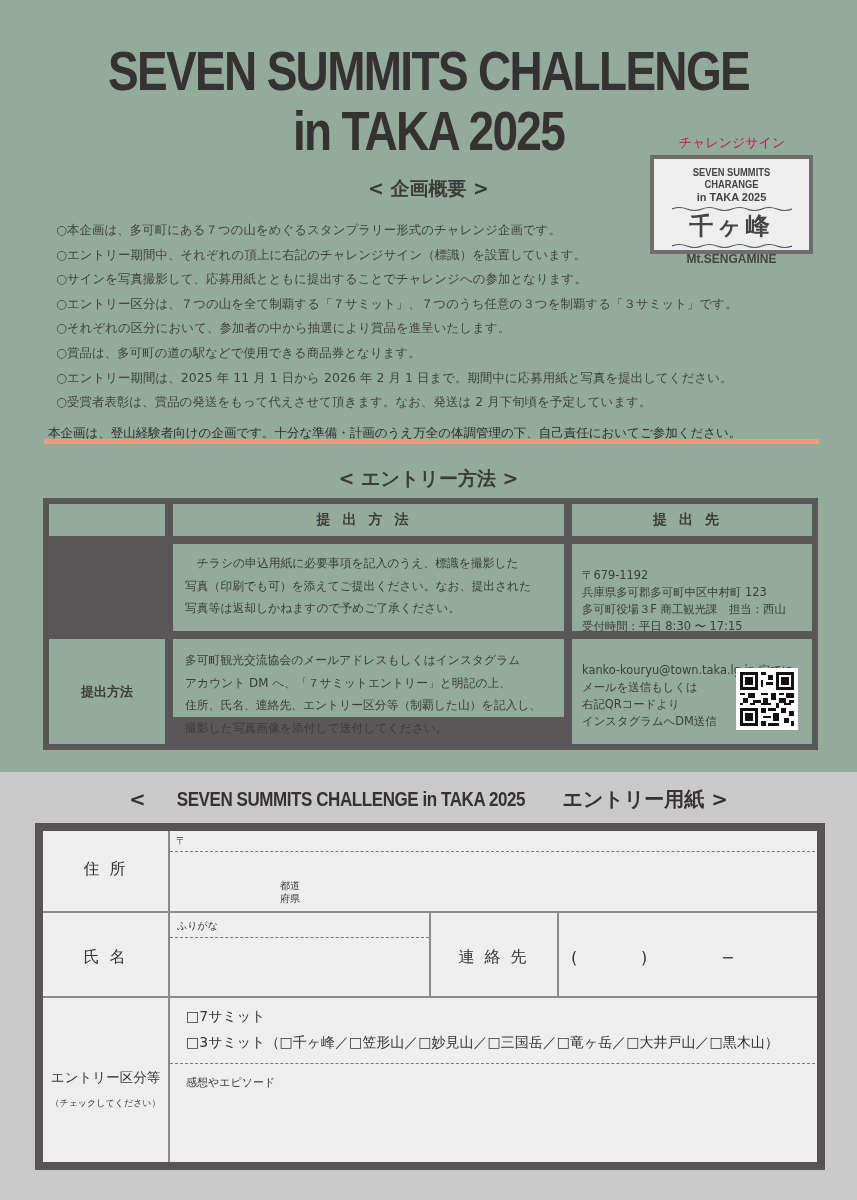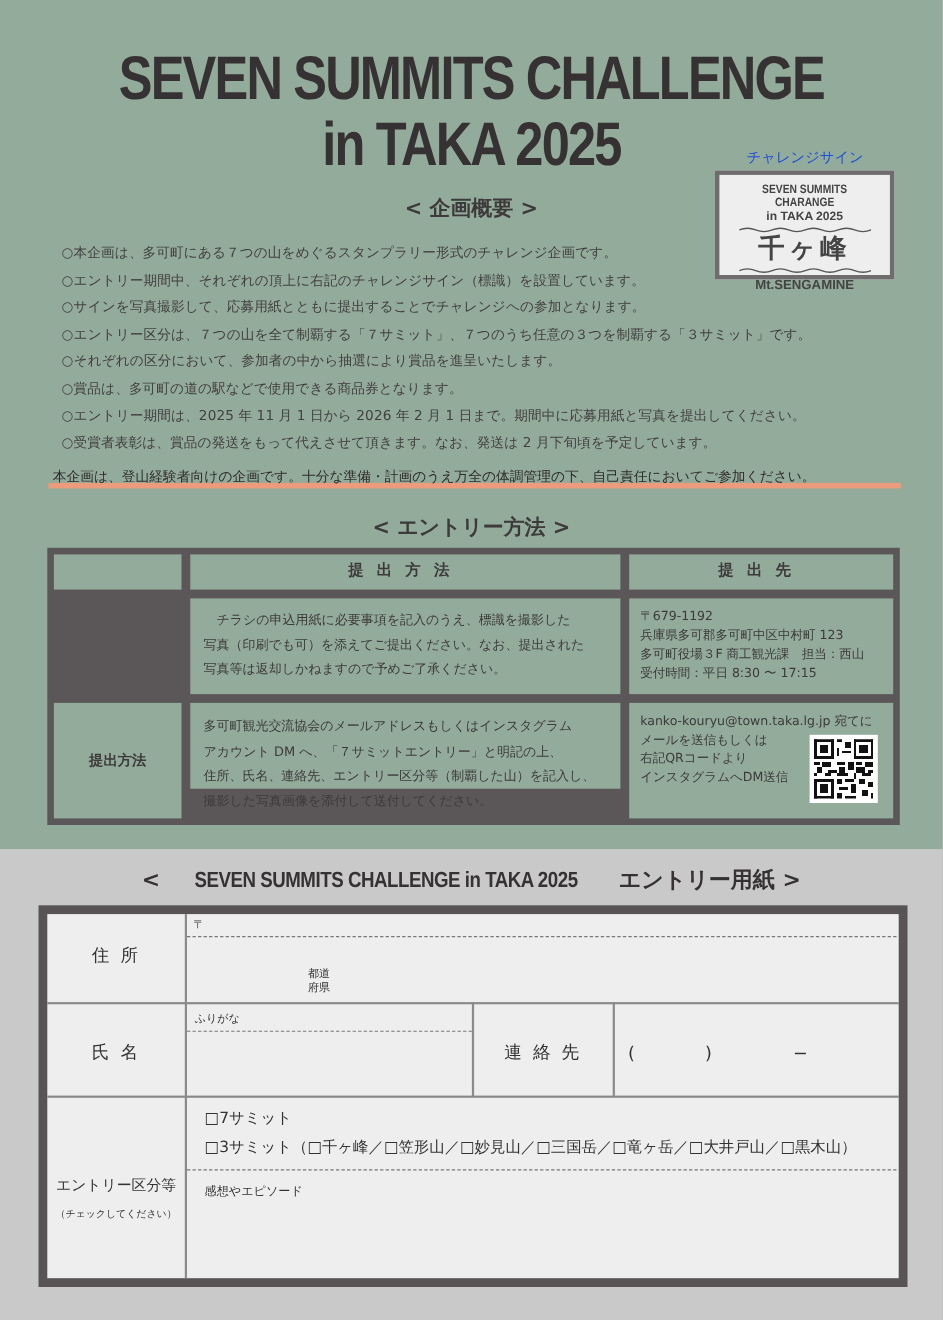--- a/index.html
+++ b/index.html
@@ -5,39 +5,39 @@
   * { box-sizing: border-box; margin: 0; padding: 0; }
   body { width: 857px; height: 1200px; position: relative; overflow: hidden; background: #c9c9c9; font-family: "DejaVu Sans", sans-serif; color: #3d3a3b; }
   .top { position: absolute; left: 0; top: 0; width: 857px; height: 772px; background: #93ab9a; }
   .bottom { position: absolute; left: 0; top: 772px; width: 857px; height: 428px; background: #c9c9c9; }
 
   .title1 { position: absolute; left: 0; width: 857px; text-align: center; top: 40px; font-family: "Liberation Sans", sans-serif; font-weight: bold; font-size: 56px; letter-spacing: -2px; color: #363233; transform: scaleX(0.82); transform-origin: center; line-height: 62px; }
   .title2 { position: absolute; left: 0; width: 857px; text-align: center; top: 100px; font-family: "Liberation Sans", sans-serif; font-weight: bold; font-size: 56px; letter-spacing: -2px; color: #363233; transform: scaleX(0.82); transform-origin: center; line-height: 62px; }
 
   .section-head { position: absolute; left: 0; width: 857px; text-align: center; font-size: 19px; font-weight: bold; color: #3d3a3b; }
 
-  .sign-label { position: absolute; left: 652px; top: 134px; width: 160px; text-align: center; font-size: 13px; color: #1d4ed8; }
+  .sign-label { position: absolute; left: 652px; top: 134px; width: 160px; text-align: center; font-size: 13px; color: #be185d; }
   .sign { position: absolute; left: 650px; top: 155px; width: 163px; height: 99px; background: #eeeeee; border: 4px solid #6f6c6d; text-align: center; }
   .sign .s1 { font-family: "Liberation Sans", sans-serif; font-weight: bold; font-size: 11px; color: #444; margin-top: 7px; transform: scaleX(0.85); }
   .sign .s2 { font-family: "Liberation Sans", sans-serif; font-weight: bold; font-size: 11px; color: #444; margin-top: 1px; }
   .sign .wave { display: block; margin: 3px auto 0; }
   .sign .s3 { font-size: 24px; font-weight: bold; color: #444; line-height: 28px; letter-spacing: 4px; }
   .sign .s4 { font-family: "Liberation Sans", sans-serif; font-weight: bold; font-size: 12px; color: #444; margin-top: 3px; }
 
   .bullets { position: absolute; left: 56px; top: 218px; width: 760px; }
   .bullets li { list-style: none; font-size: 12.4px; line-height: 24.6px; color: #434041; white-space: nowrap; letter-spacing: 0.1px; }
 
   .warning { position: absolute; left: 44px; top: 424px; width: 775px; height: 20px; border-bottom: 5px solid #ec9c7c; font-size: 12.5px; color: #2f2c2d; line-height: 18px; padding-left: 4px; white-space: nowrap; }
 
   .method-table { position: absolute; left: 43px; top: 498px; width: 775px; height: 252px; background: #5b5758; padding: 6px; }
   .cell { position: absolute; background: #93ab9a; color: #3d3a3b; }
   .cell.head { font-weight: bold; font-size: 14px; text-align: center; line-height: 30px; letter-spacing: 12px; }
   .cell.rowlabel { font-weight: bold; font-size: 13px; display: flex; align-items: center; justify-content: center; text-align: center; line-height: 24px; }
   .cell.body { font-size: 11.8px; line-height: 22.5px; padding: 8px 12px; }
-  .cell.dest { font-size: 11.4px; line-height: 17px; padding: 8px 10px; }
+  .cell.dest { font-size: 11.4px; line-height: 17px; padding: 23px 10px; }
   .qr { position: absolute; right: 14px; bottom: 14px; width: 62px; height: 62px; background: #fff; padding: 4px; }
 
   .form-title { position: absolute; left: 0; width: 857px; top: 786px; text-align: center; font-size: 20px; font-weight: bold; color: #363233; }
   .form-title .ss { font-family: "Liberation Sans", sans-serif; display: inline-block; transform: scaleX(0.85); letter-spacing: -0.5px; }
 
   .form { position: absolute; left: 35px; top: 823px; width: 790px; height: 347px; background: #585455; padding: 8px; }
   .form-inner { position: absolute; left: 8px; top: 8px; width: 774px; height: 331px; background: #eeeeee; }
   .fl { position: absolute; background: #8a8a8a; }
   .dash { position: absolute; height: 0; border-top: 1.5px dashed #777; }
   .flabel { position: absolute; font-size: 16px; color: #333; text-align: center; letter-spacing: 10px; }

